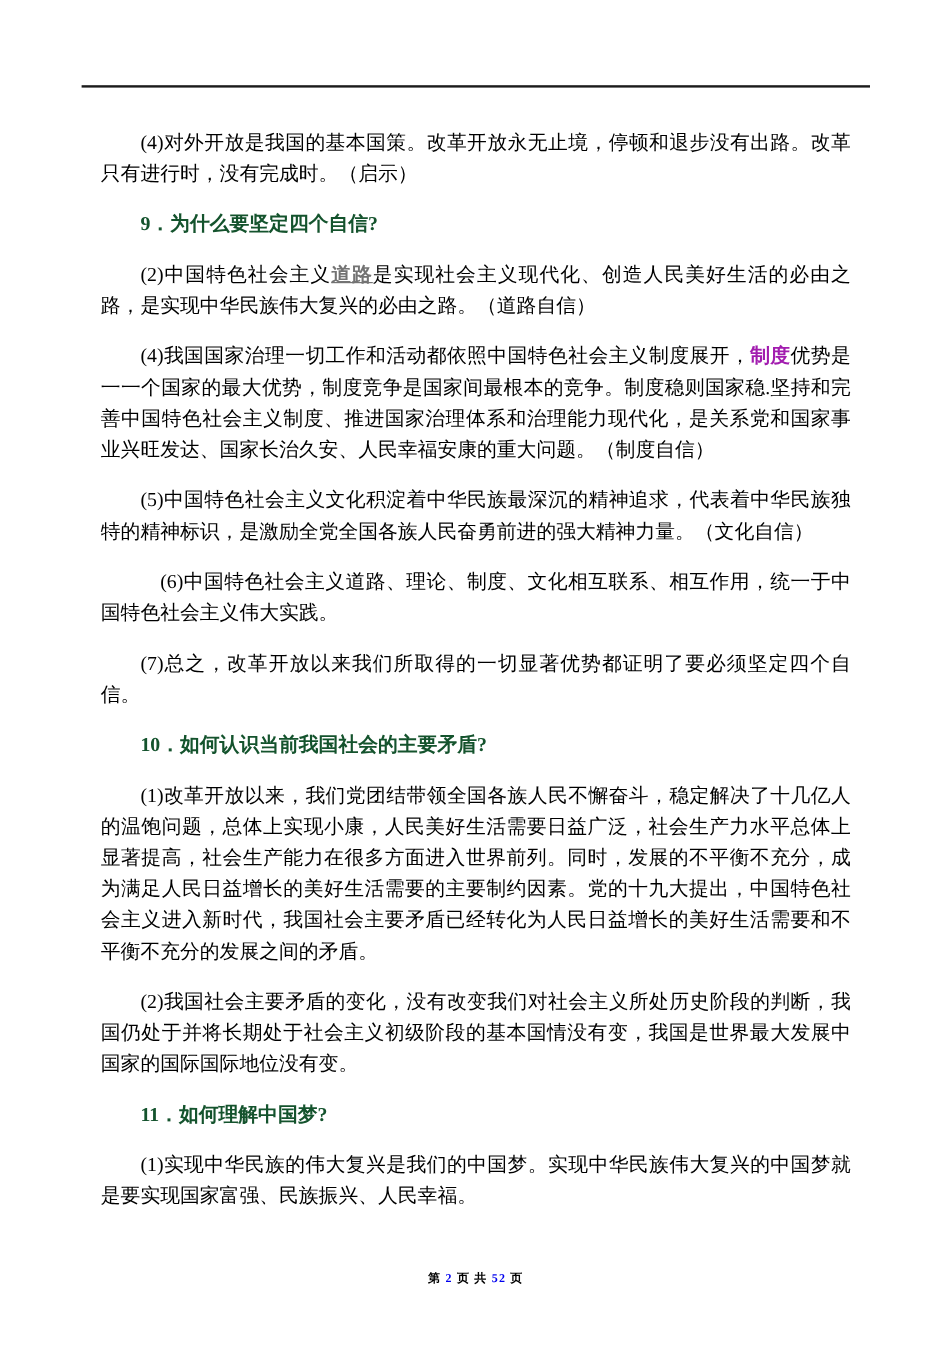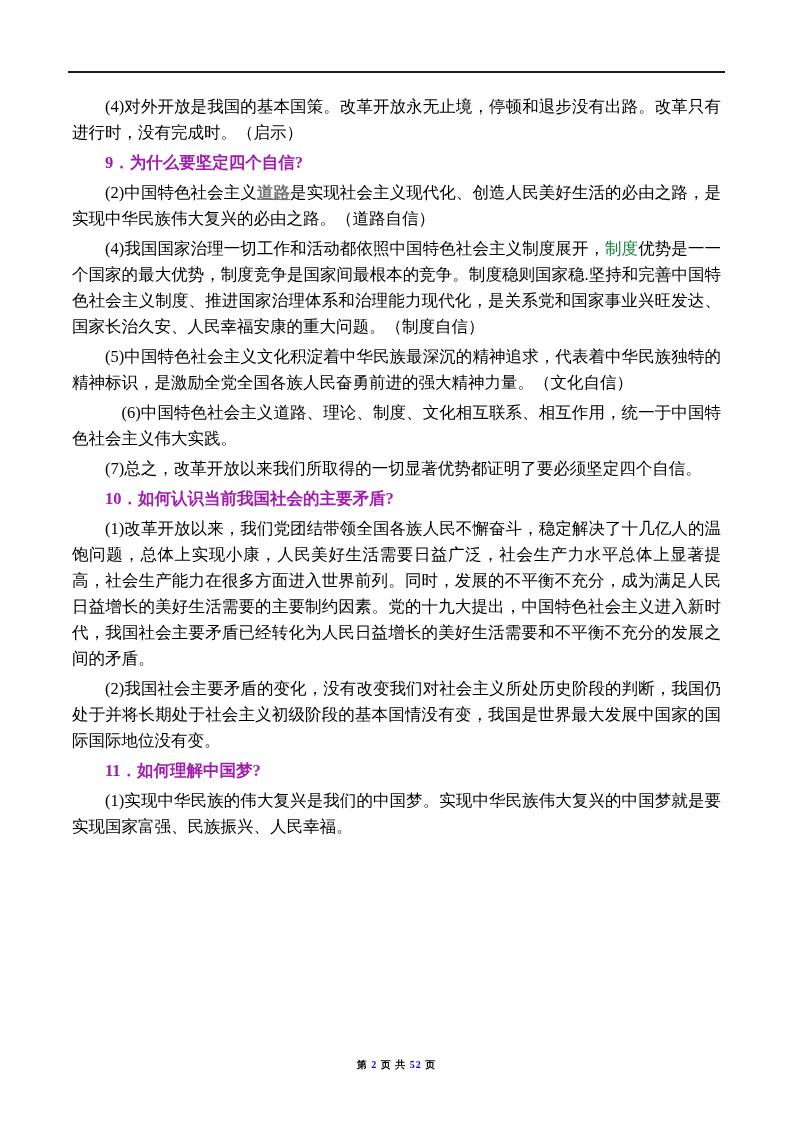--- a/index.html
+++ b/index.html
@@ -31,40 +31,40 @@
   .doc-body {
     position: absolute;
     top: 90px;
     left: 68px;
     width: 657px;
     font-size: 16.5px;
     line-height: 26px;
     text-align: justify;
   }
   .doc-body p {
-    margin: 4px;
+    margin: 16px;
     padding: 0;
     text-indent: 2em;
   }
   .doc-body p.indent-3 {
     text-indent: 3em;
   }
   .doc-body p.heading {
-    color: #a21caf;
+    color: #14532d;
     font-weight: bold;
   }
   .doc-body span.link {
     color: #737373;
     font-weight: bold;
     text-decoration: underline;
     cursor: pointer;
   }
   .doc-body span.bold-blue {
-    color: #15803d;
-    font-weight: normal;
+    color: #a21caf;
+    font-weight: bold;
   }
   .footer {
     position: absolute;
     bottom: 50px;
     left: 0;
     width: 100%;
     text-align: center;
     font-size: 10px;
     font-weight: bold;
     color: #000000;

